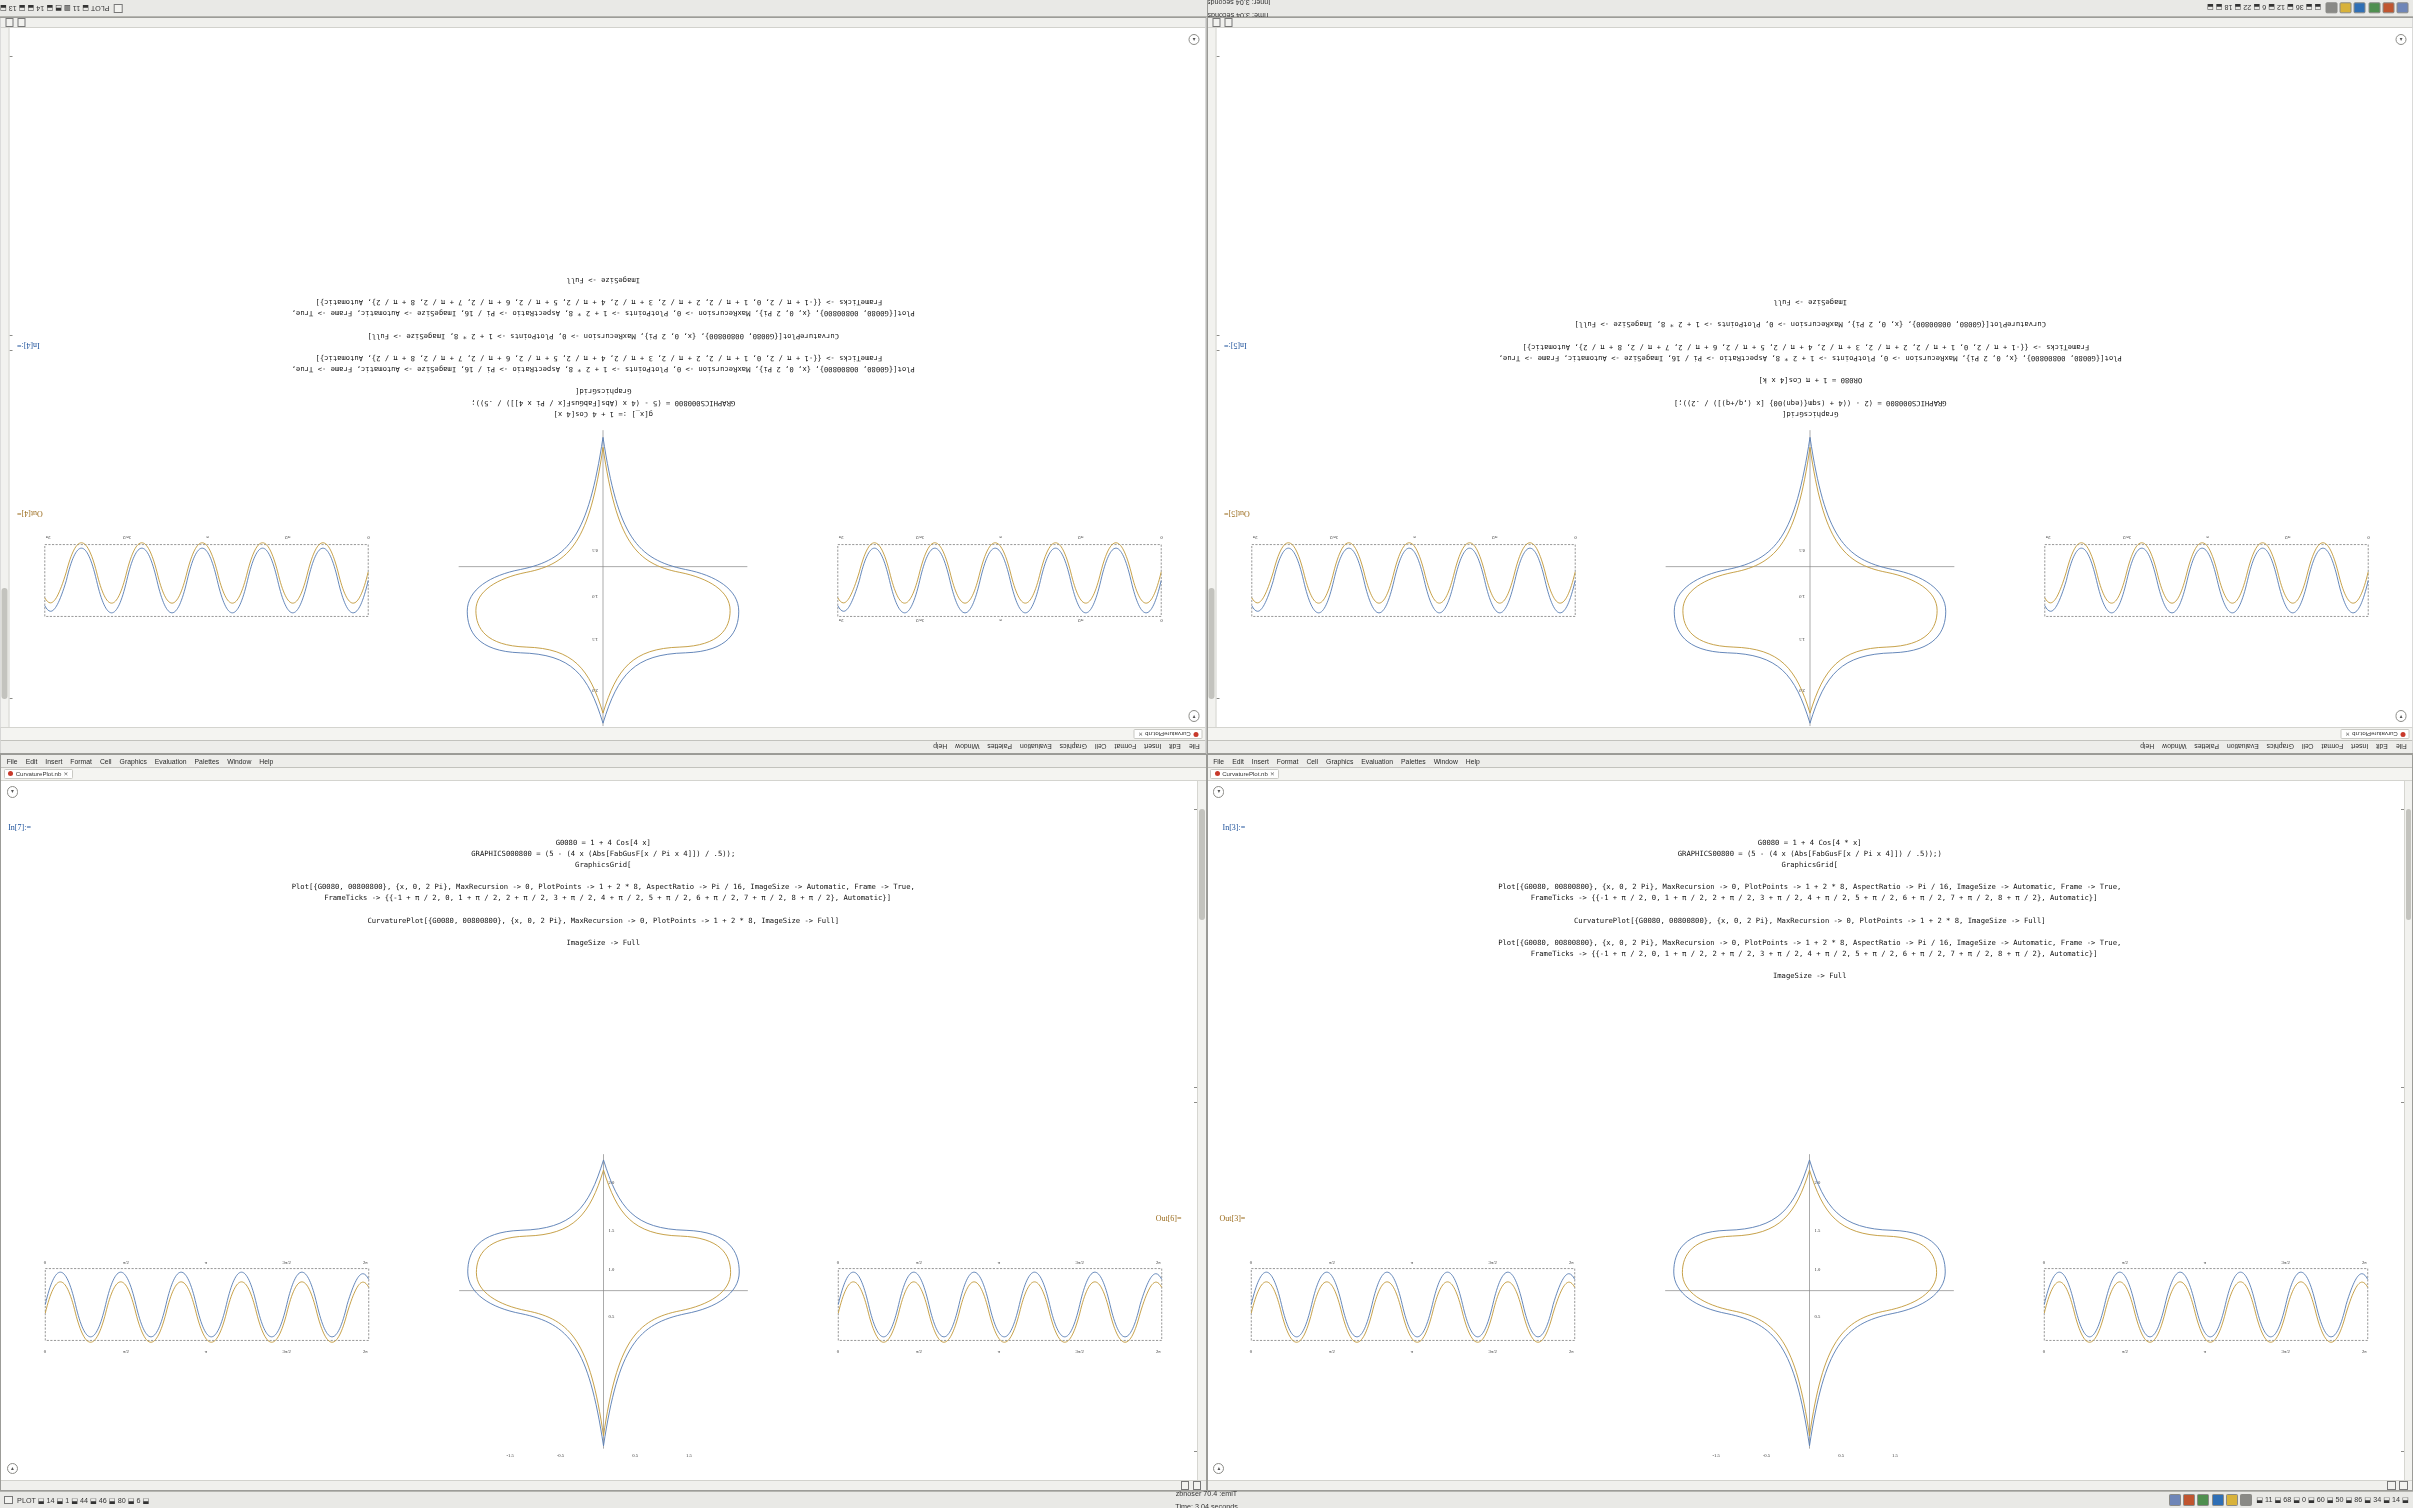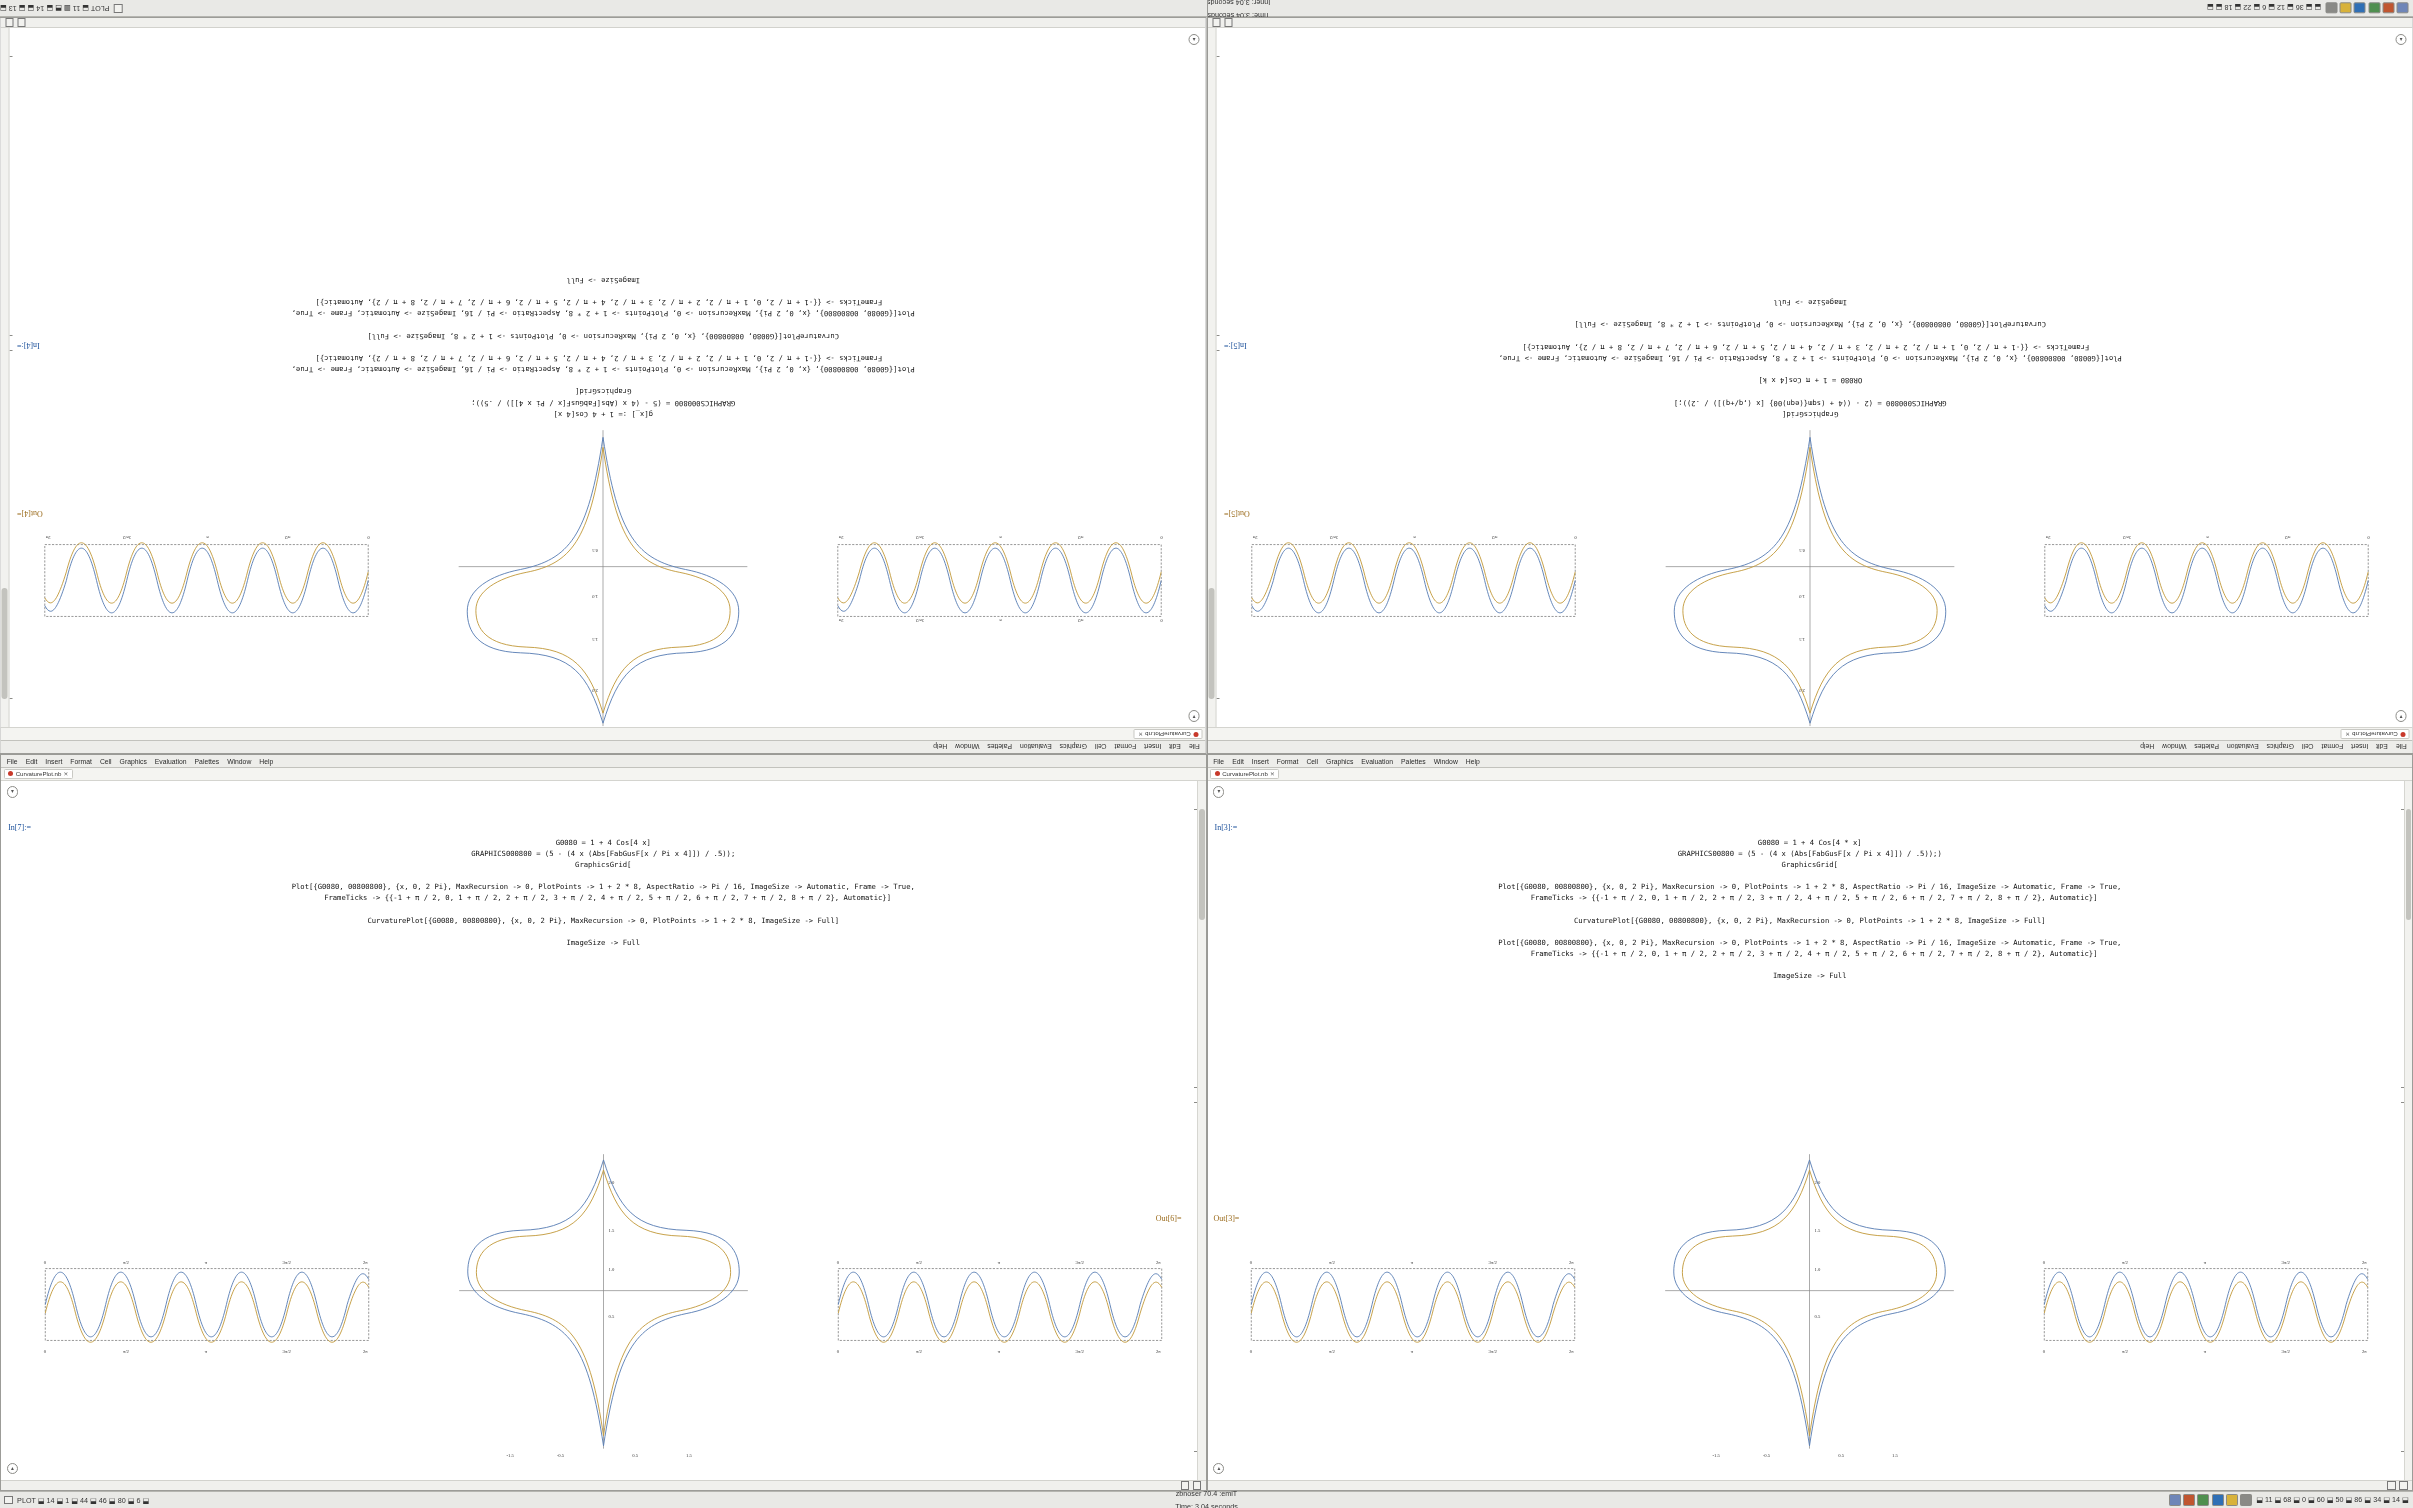--- a/index.html
+++ b/index.html
@@ -411,22 +411,22 @@
           <span>CurvaturePlot.nb</span>
           <span class="tabclose">✕</span>
         </div>
       </div>
       <div class="nbbody">
         <div class="nbinner">
           <div class="corner" style="left:5.7px;top:5.7px">▾</div>
           <div class="corner" style="left:5.7px;bottom:5.7px">▴</div>
           <div class="cellbar" style="top:4%;bottom:56%"></div>
           <div class="cellbar" style="top:46%;bottom:4%"></div>
-          <div class="inlabel" style="left:7px;top:6%">In[3]:=</div>
-          <div class="outlabel" style="left:6px;top:62%">Out[3]=</div>
+          <div class="inlabel" style="left:15px;top:6%">In[3]:=</div>
+          <div class="outlabel" style="left:12px;top:62%">Out[3]=</div>
 
           <div class="codeblk" style="top:8%">G0080 = 1 + 4 Cos[4 * x]
 GRAPHICS00800 = (5 - (4 x (Abs[FabGusF[x / Pi x 4]]) / .5));)
 GraphicsGrid[
 
 Plot[{G0080, 00800800}, {x, 0, 2 Pi}, MaxRecursion -&gt; 0, PlotPoints -&gt; 1 + 2 * 8, AspectRatio -&gt; Pi / 16, ImageSize -&gt; Automatic, Frame -&gt; True,
   FrameTicks -&gt; {{-1 + π / 2, 0, 1 + π / 2, 2 + π / 2, 3 + π / 2, 4 + π / 2, 5 + π / 2, 6 + π / 2, 7 + π / 2, 8 + π / 2}, Automatic}]
 
 CurvaturePlot[{G0080, 00800800}, {x, 0, 2 Pi}, MaxRecursion -&gt; 0, PlotPoints -&gt; 1 + 2 * 8, ImageSize -&gt; Full]
 

